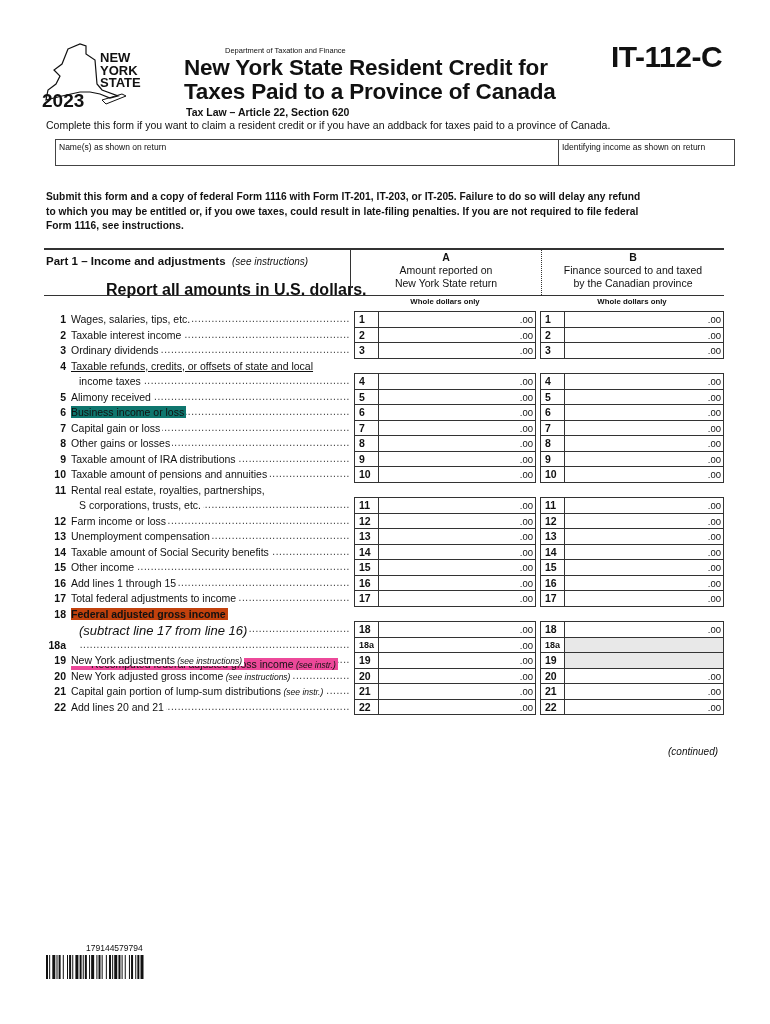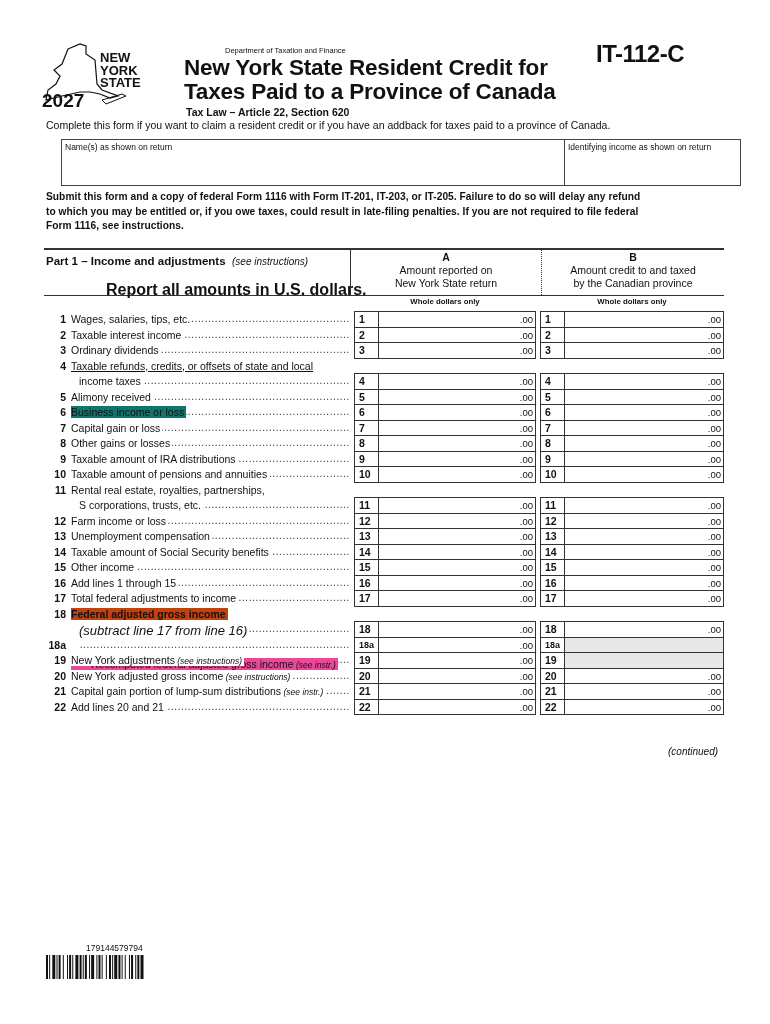--- a/index.html
+++ b/index.html
@@ -6,25 +6,25 @@
   body {
     width: 770px; height: 1024px; position: relative; overflow: hidden;
     font-family: "Liberation Sans", sans-serif; color: #111;
   }
   .abs { position: absolute; }
   
   .logo { left: 40px; top: 40px; width: 115px; height: 70px; }
   .logo svg { display: block; }
   .dept { left: 185px; top: 46px; font-size: 7.5px; padding-left: 40px; }
   .title { left: 184px; top: 56px; font-size: 22.5px; font-weight: bold; line-height: 24px; letter-spacing: -0.2px; }
-  .formid { left: 596px; top: 40px; font-size: 24px; font-weight: bold; letter-spacing: -0.5px; text-align: center; }
+  .formid { left: 611px; top: 40px; font-size: 30px; font-weight: bold; letter-spacing: -0.5px; text-align: center; }
   .taxlaw { left: 186px; top: 106px; font-size: 10.5px; font-weight: bold; }
   .intro { left: 46px; top: 119px; font-size: 10.5px; }
   
-  .namebox { left: 61px; top: 139px; width: 680px; height: 47px; border: 1px solid #444; border-top-width: 1px; box-sizing: border-box; text-align: right; }
+  .namebox { left: 55px; top: 139px; width: 680px; height: 27px; border: 1px solid #444; border-top-width: 1px; box-sizing: border-box; text-align: right; }
   .namebox .lbl { position: absolute; top: 2px; font-size: 8.5px; }
   .namebox .divider { position: absolute; left: 502px; top: 0; bottom: 0; border-left: 1px solid #444; }
   
   .submit { left: 46px; top: 190px; width: 690px; font-size: 10.2px; font-weight: bold; line-height: 14.5px; letter-spacing: 0.05px; }
   
   .p1hdr { left: 44px; top: 248px; width: 680px; height: 48px; border-top: 2px solid #333; border-bottom: 1px solid #333; box-sizing: border-box; }
   .p1hdr .vline { position: absolute; top: 0; bottom: 0; border-left: 1px solid #333; }
   .p1title { position: absolute; left: 2px; top: 5px; font-size: 11.5px; font-weight: bold; }
   .p1title i { font-weight: normal; font-size: 10px; }
   .p1report { position: absolute; left: 62px; top: 31px; font-size: 16px; font-weight: bold; }
@@ -50,21 +50,21 @@
 <div class="abs logo">
   <svg width="115" height="72" viewBox="0 0 115 72">
     <path d="M28 9 L40 4 L46 6 L46 14 L55 20 L57 44 L62 50 L78 56 L70 58 L60 54 L50 52 L40 52 L22 56 L6 60 L8 50 L16 44 L20 36 L14 30 L22 24 L26 14 Z" fill="none" stroke="#111" stroke-width="1.2"></path>
     <path d="M62 60 L82 54 L86 56 L66 64 Z" fill="none" stroke="#111" stroke-width="1"></path>
   </svg>
   <div class="abs" style="left:60px;top:12px;font-size:13px;font-weight:bold;line-height:12.5px;">
     <div>NEW</div>
     <div>YORK</div>
     <div>STATE</div>
   </div>
-  <div class="abs" style="left:2px;top:50px;font-size:19px;font-weight:bold;">2027</div>
+  <div class="abs" style="left:2px;top:50px;font-size:19px;font-weight:bold;">2023</div>
 </div>
 
 <div class="abs dept">Department of Taxation and Finance</div>
 <div class="abs title">
   <div>New York State Resident Credit for</div>
   <div>Taxes Paid to a Province of Canada</div>
 </div>
 <div class="abs formid">IT-112-C</div>
 <div class="abs taxlaw">Tax Law – Article 22, Section 620</div>
 <div class="abs intro">Complete this form if you want to claim a resident credit or if you have an addback for taxes paid to a province of Canada.</div>
@@ -88,21 +88,21 @@
   <div class="p1report">Report all amounts in U.S. dollars.</div>
   <div class="vline" style="left:306px;"></div>
   <div class="vline" style="left:497px;border-left-style:dotted;"></div>
   <div class="colhdr" style="left:307px;width:190px;">
     <b>A</b>
     <div>Amount reported on</div>
     <div>New York State return</div>
   </div>
   <div class="colhdr" style="left:498px;width:182px;">
     <b>B</b>
-    <div>Amount credit to and taxed</div>
+    <div>Finance sourced to and taxed</div>
     <div>by the Canadian province</div>
   </div>
 </div>
 <div class="whole" style="left:354px;width:182px;">Whole dollars only</div>
 <div class="whole" style="left:540px;width:184px;">Whole dollars only</div>
 
 <div id="lines">
     <div class="line-num" style="left: 38px; top: 313px;">1</div>
     <div class="line-label" style="left: 71px; top: 313px; background: rgb(255, 255, 255); z-index: 1; padding-right: 2px;"><span>Wages, salaries, tips, etc.</span></div>
     <div class="dots" style="top: 313px; left: 80px; width: 270px; direction: rtl; z-index: 0;">........................................................................................................................</div>

